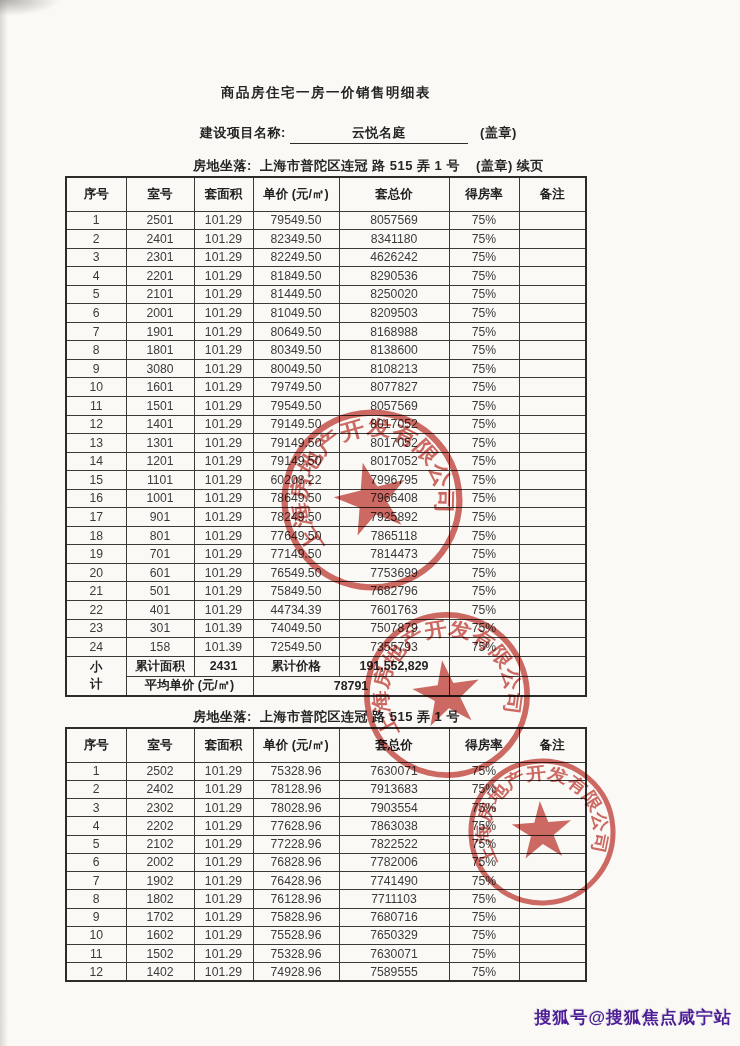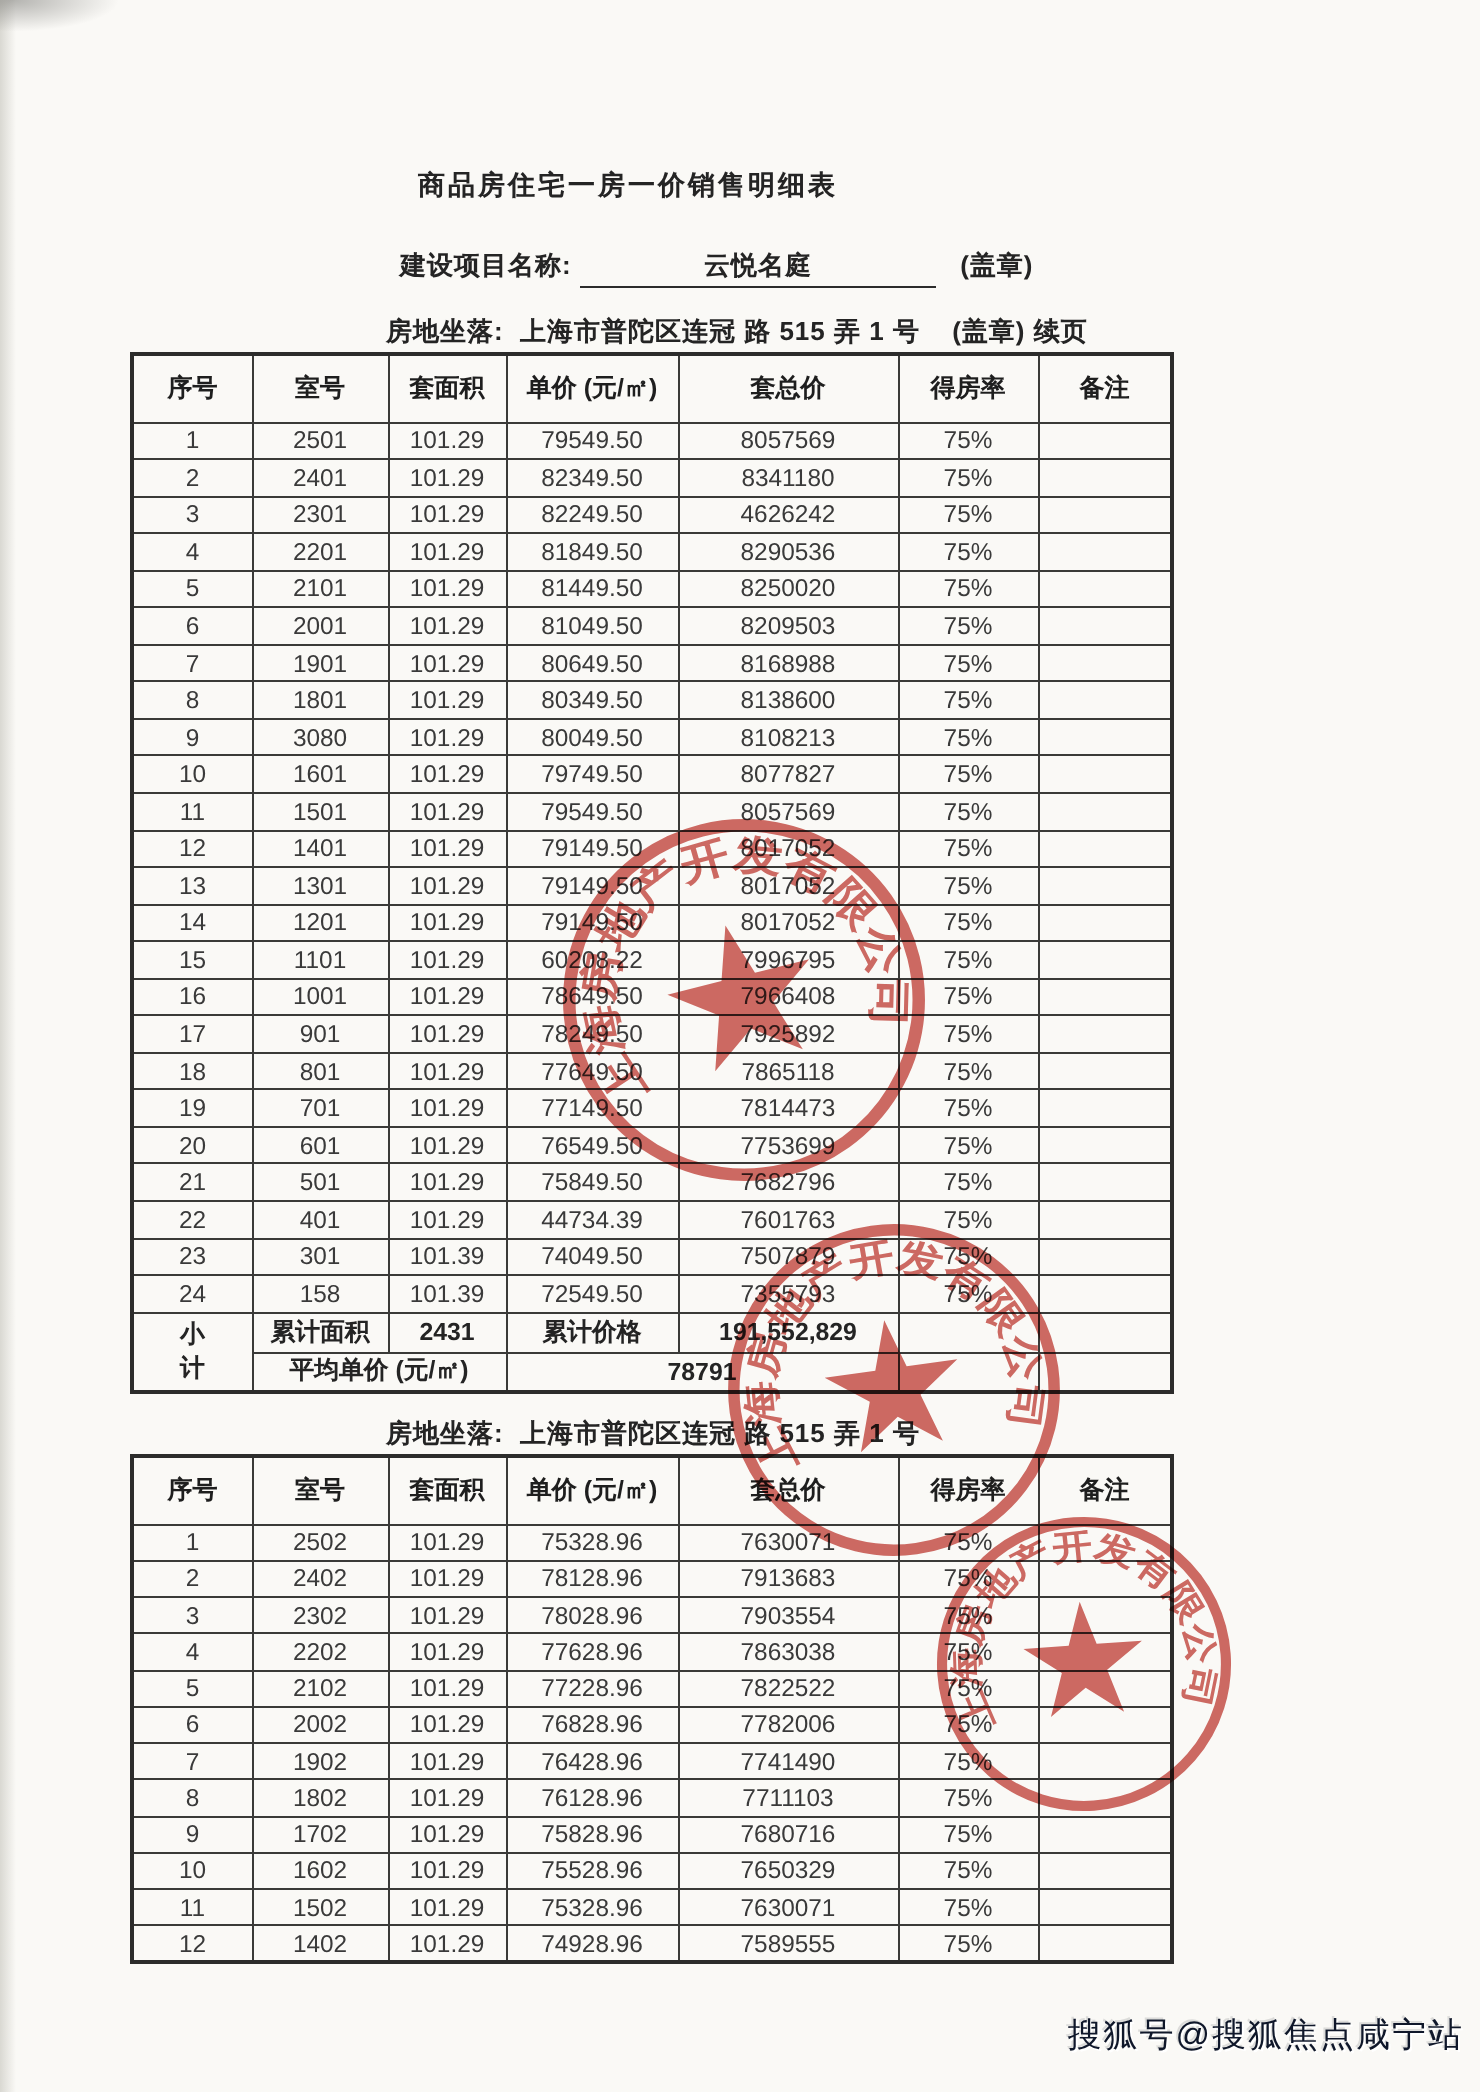--- a/index.html
+++ b/index.html
@@ -16,21 +16,21 @@
   }
   .edge-left {
     position:absolute; left:0; top:0; bottom:0; width:8px;
     background:linear-gradient(to right, #d9d8d2, rgba(250,249,246,0));
   }
   .smudge-top {
     position:absolute; left:0; top:0; width:60px; height:16px;
     background:radial-gradient(ellipse at 10% 0%, rgba(110,110,106,0.5), rgba(110,110,106,0) 70%);
   }
   .doc-title {
-    position:absolute; left:209px; top:84px;
+    position:absolute; left:221px; top:84px;
     font-size:13.5px; font-weight:bold; color:#242424; letter-spacing:1.5px;text-align:center;
   }
   .meta-line {
     position:absolute; font-size:13px; font-weight:bold; color:#242424;
     white-space:nowrap; letter-spacing:0.5px;
   }
   .project-line { left:200px; top:124px; }
   .loc1 { left:193px; top:157px; }
   .loc2 { left:193px; top:708px; }
   .u-val {
@@ -54,21 +54,21 @@
     height:34px; font-size:12.5px; font-weight:bold; color:#1e1e1e; line-height:1.3;
   }
   tbody td { font-size:12.2px; color:#3a3a3a; }
   .t1 tbody tr.data-row { height:18.55px; }
   .t2 tbody tr.data-row { height:18.25px; }
   tr.sum-row { height:20px; }
   tr.sum-row td { font-size:12.4px; font-weight:bold; color:#242424; }
   td.sum-label { white-space:pre-line; line-height:1.35; font-weight:bold; }
   .watermark {
     position:absolute; top:1006px; right:8px;
-    font-size:17px; font-weight:normal; color:#0f172a; letter-spacing:1px;
+    font-size:17px; font-weight:bold; color:#4c1d95; letter-spacing:1px;
     text-shadow:1px 1px 0 #ffffff, -1px -1px 0 #dcdcda;
   }
   #stamp-layer svg {
     position:absolute; mix-blend-mode:multiply; opacity:0.8;
     pointer-events:none;
   }
 </style>
 </head>
 <body>
 

